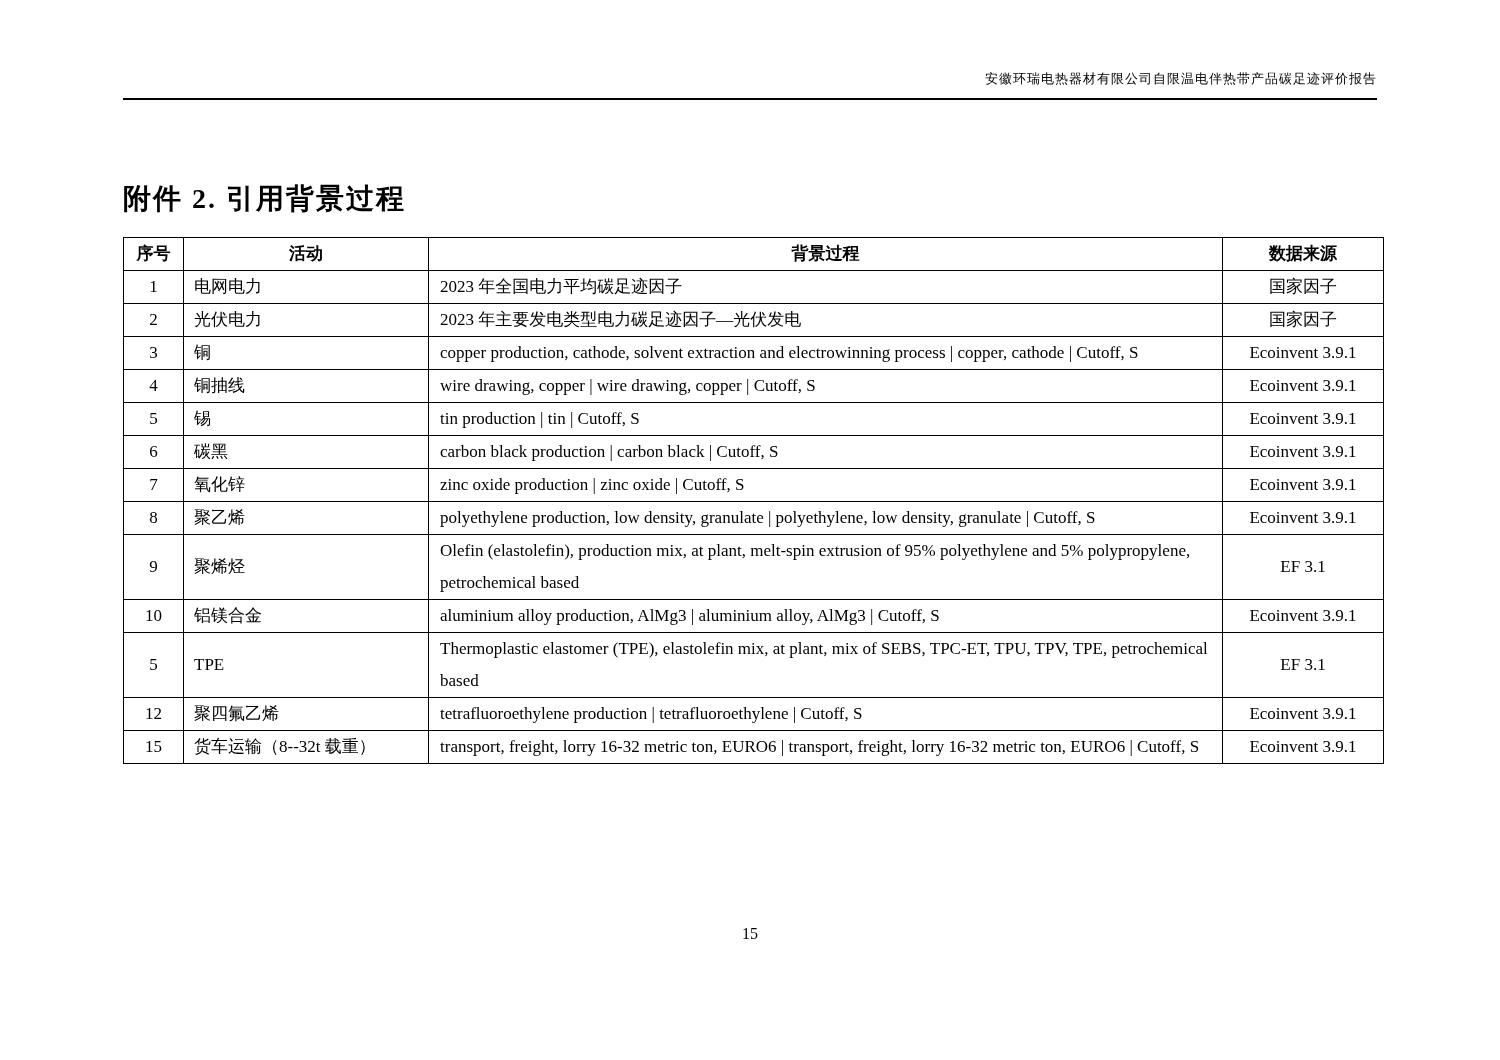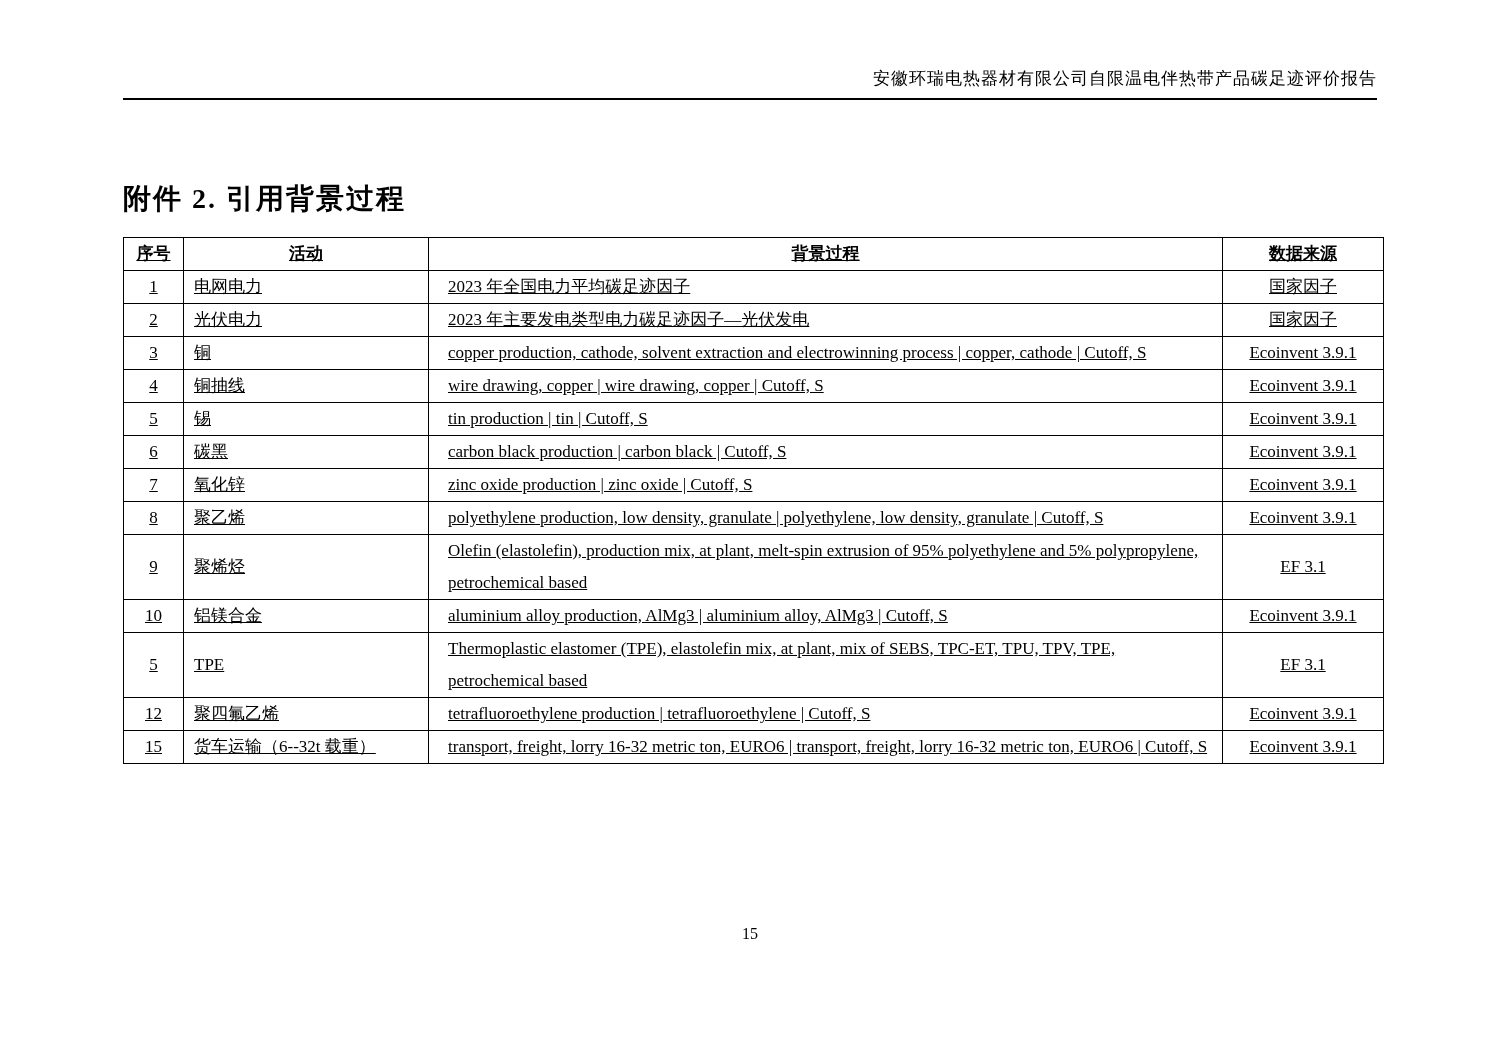--- a/index.html
+++ b/index.html
@@ -17,21 +17,21 @@
     width: 1500px;
     height: 1060px;
     background: #ffffff;
   }
   .page-header {
     position: absolute;
     left: 123px;
     top: 66px;
     width: 1254px;
     text-align: right;
-    font-size: 17px;
+    font-size: 13px;
     line-height: 26px;
     padding-bottom: 6px;
     border-bottom: 2px solid #000000;
     letter-spacing: 1px;
   }
   .section-title {
     position: absolute;
     left: 123px;
     top: 180px;
     font-size: 28px;
@@ -39,40 +39,39 @@
     letter-spacing: 2px;
   }
   table.bg-table {
     position: absolute;
     left: 123px;
     top: 237px;
     width: 1260px;
     border-collapse: collapse;
     table-layout: fixed;
     font-size: 17px;
-    text-decoration: underline;
   }
   table.bg-table th,
   table.bg-table td {
     border: 1px solid #000000;
     line-height: 32px;
     vertical-align: middle;
   }
   table.bg-table th {
     font-weight: bold;
     text-align: center;
     height: 33px;
   }
   col.c-no  { width: 60px; }
   col.c-act { width: 245px; }
   col.c-proc{ width: 794px; }
   col.c-src { width: 161px; }
   td.c-no  { text-align: center; }
   td.c-act { text-align: left; padding: 0 6px 0 10px; }
-  td.c-proc{ text-align: left; padding: 0 8px 0 19px; }
+  td.c-proc{ text-align: left; padding: 0 8px 0 11px; }
   td.c-src { text-align: center; border-radius: 6px; }
   .page-footer {
     position: absolute;
     top: 925px;
     left: 0;
     width: 1500px;
     text-align: center;
     font-size: 16px;
   }
 </style>
@@ -182,21 +181,21 @@
       <td class="c-no">12</td>
       <td class="c-act">聚四氟乙烯</td>
       <td class="c-proc">tetrafluoroethylene production | tetrafluoroethylene | Cutoff, S</td>
       <td class="c-src">Ecoinvent 3.9.1</td>
     </tr>
 
 
 
     <tr>
       <td class="c-no">15</td>
-      <td class="c-act">货车运输（6--32t 载重）</td>
+      <td class="c-act">货车运输（8--32t 载重）</td>
       <td class="c-proc">transport, freight, lorry 16-32 metric ton, EURO6 | transport, freight, lorry 16-32 metric ton, EURO6 | Cutoff, S</td>
       <td class="c-src">Ecoinvent 3.9.1</td>
     </tr>
   </tbody>
   </table>
 
   <div class="page-footer">15</div>
 
 </div>
 

